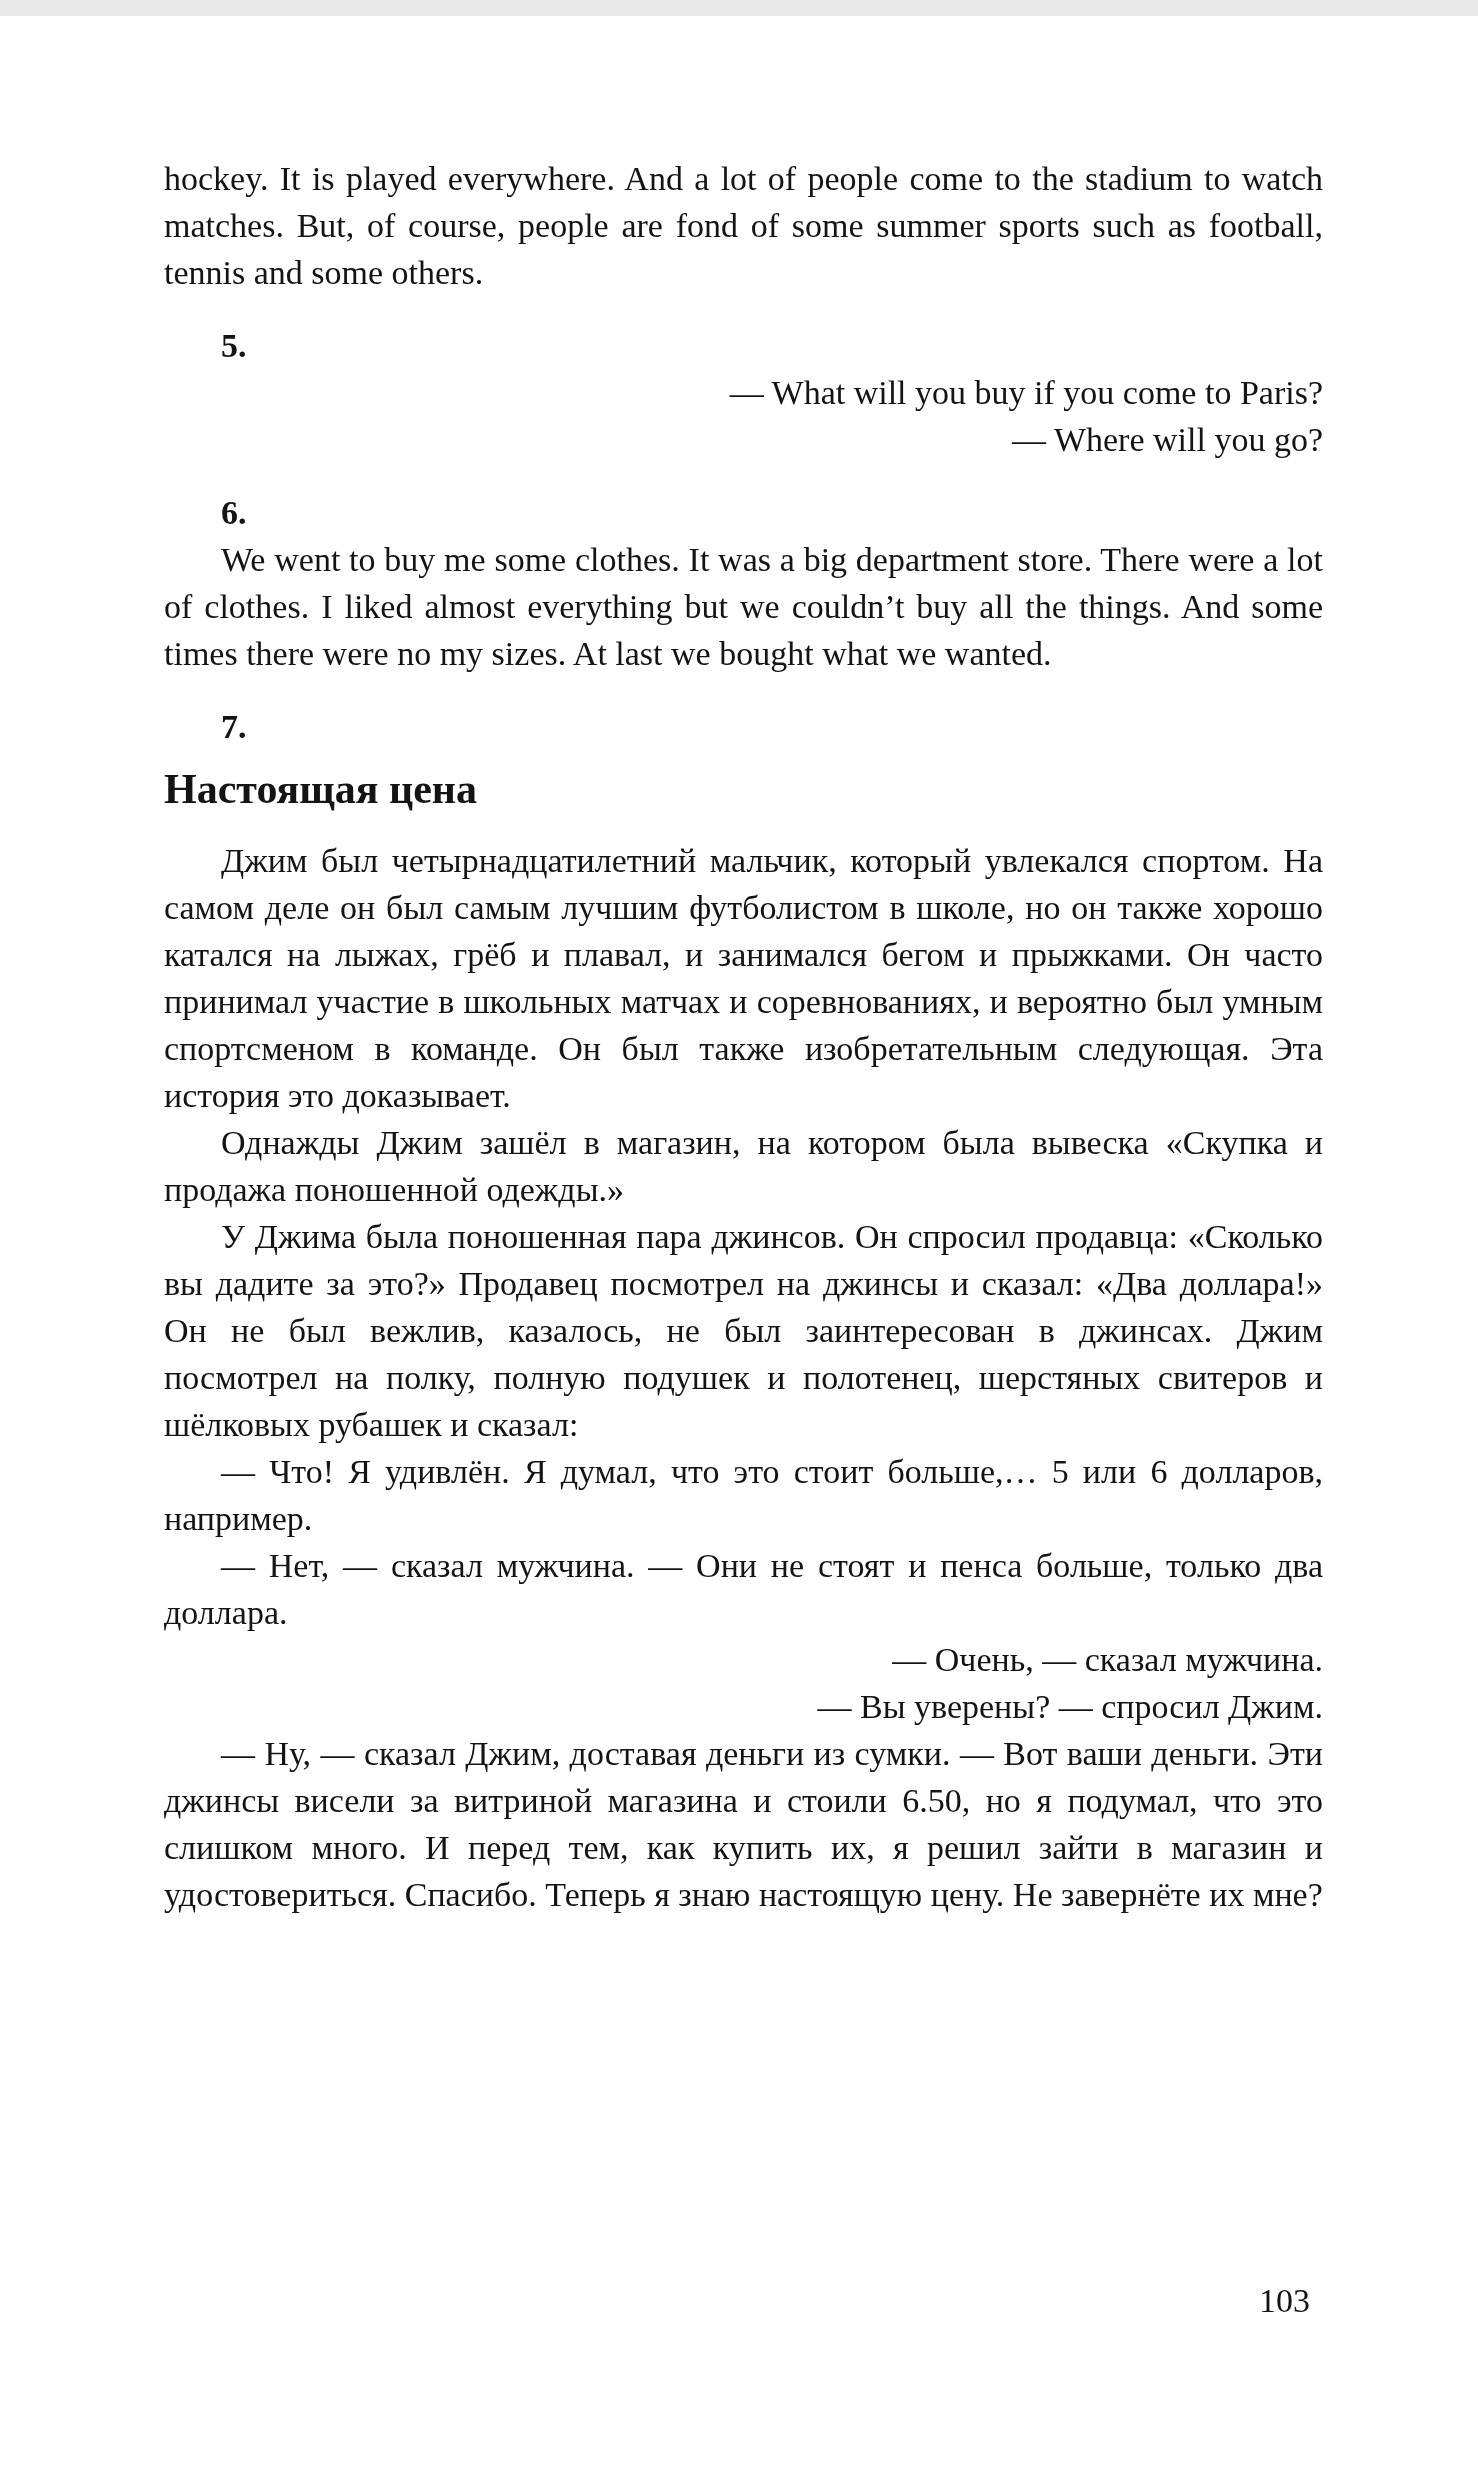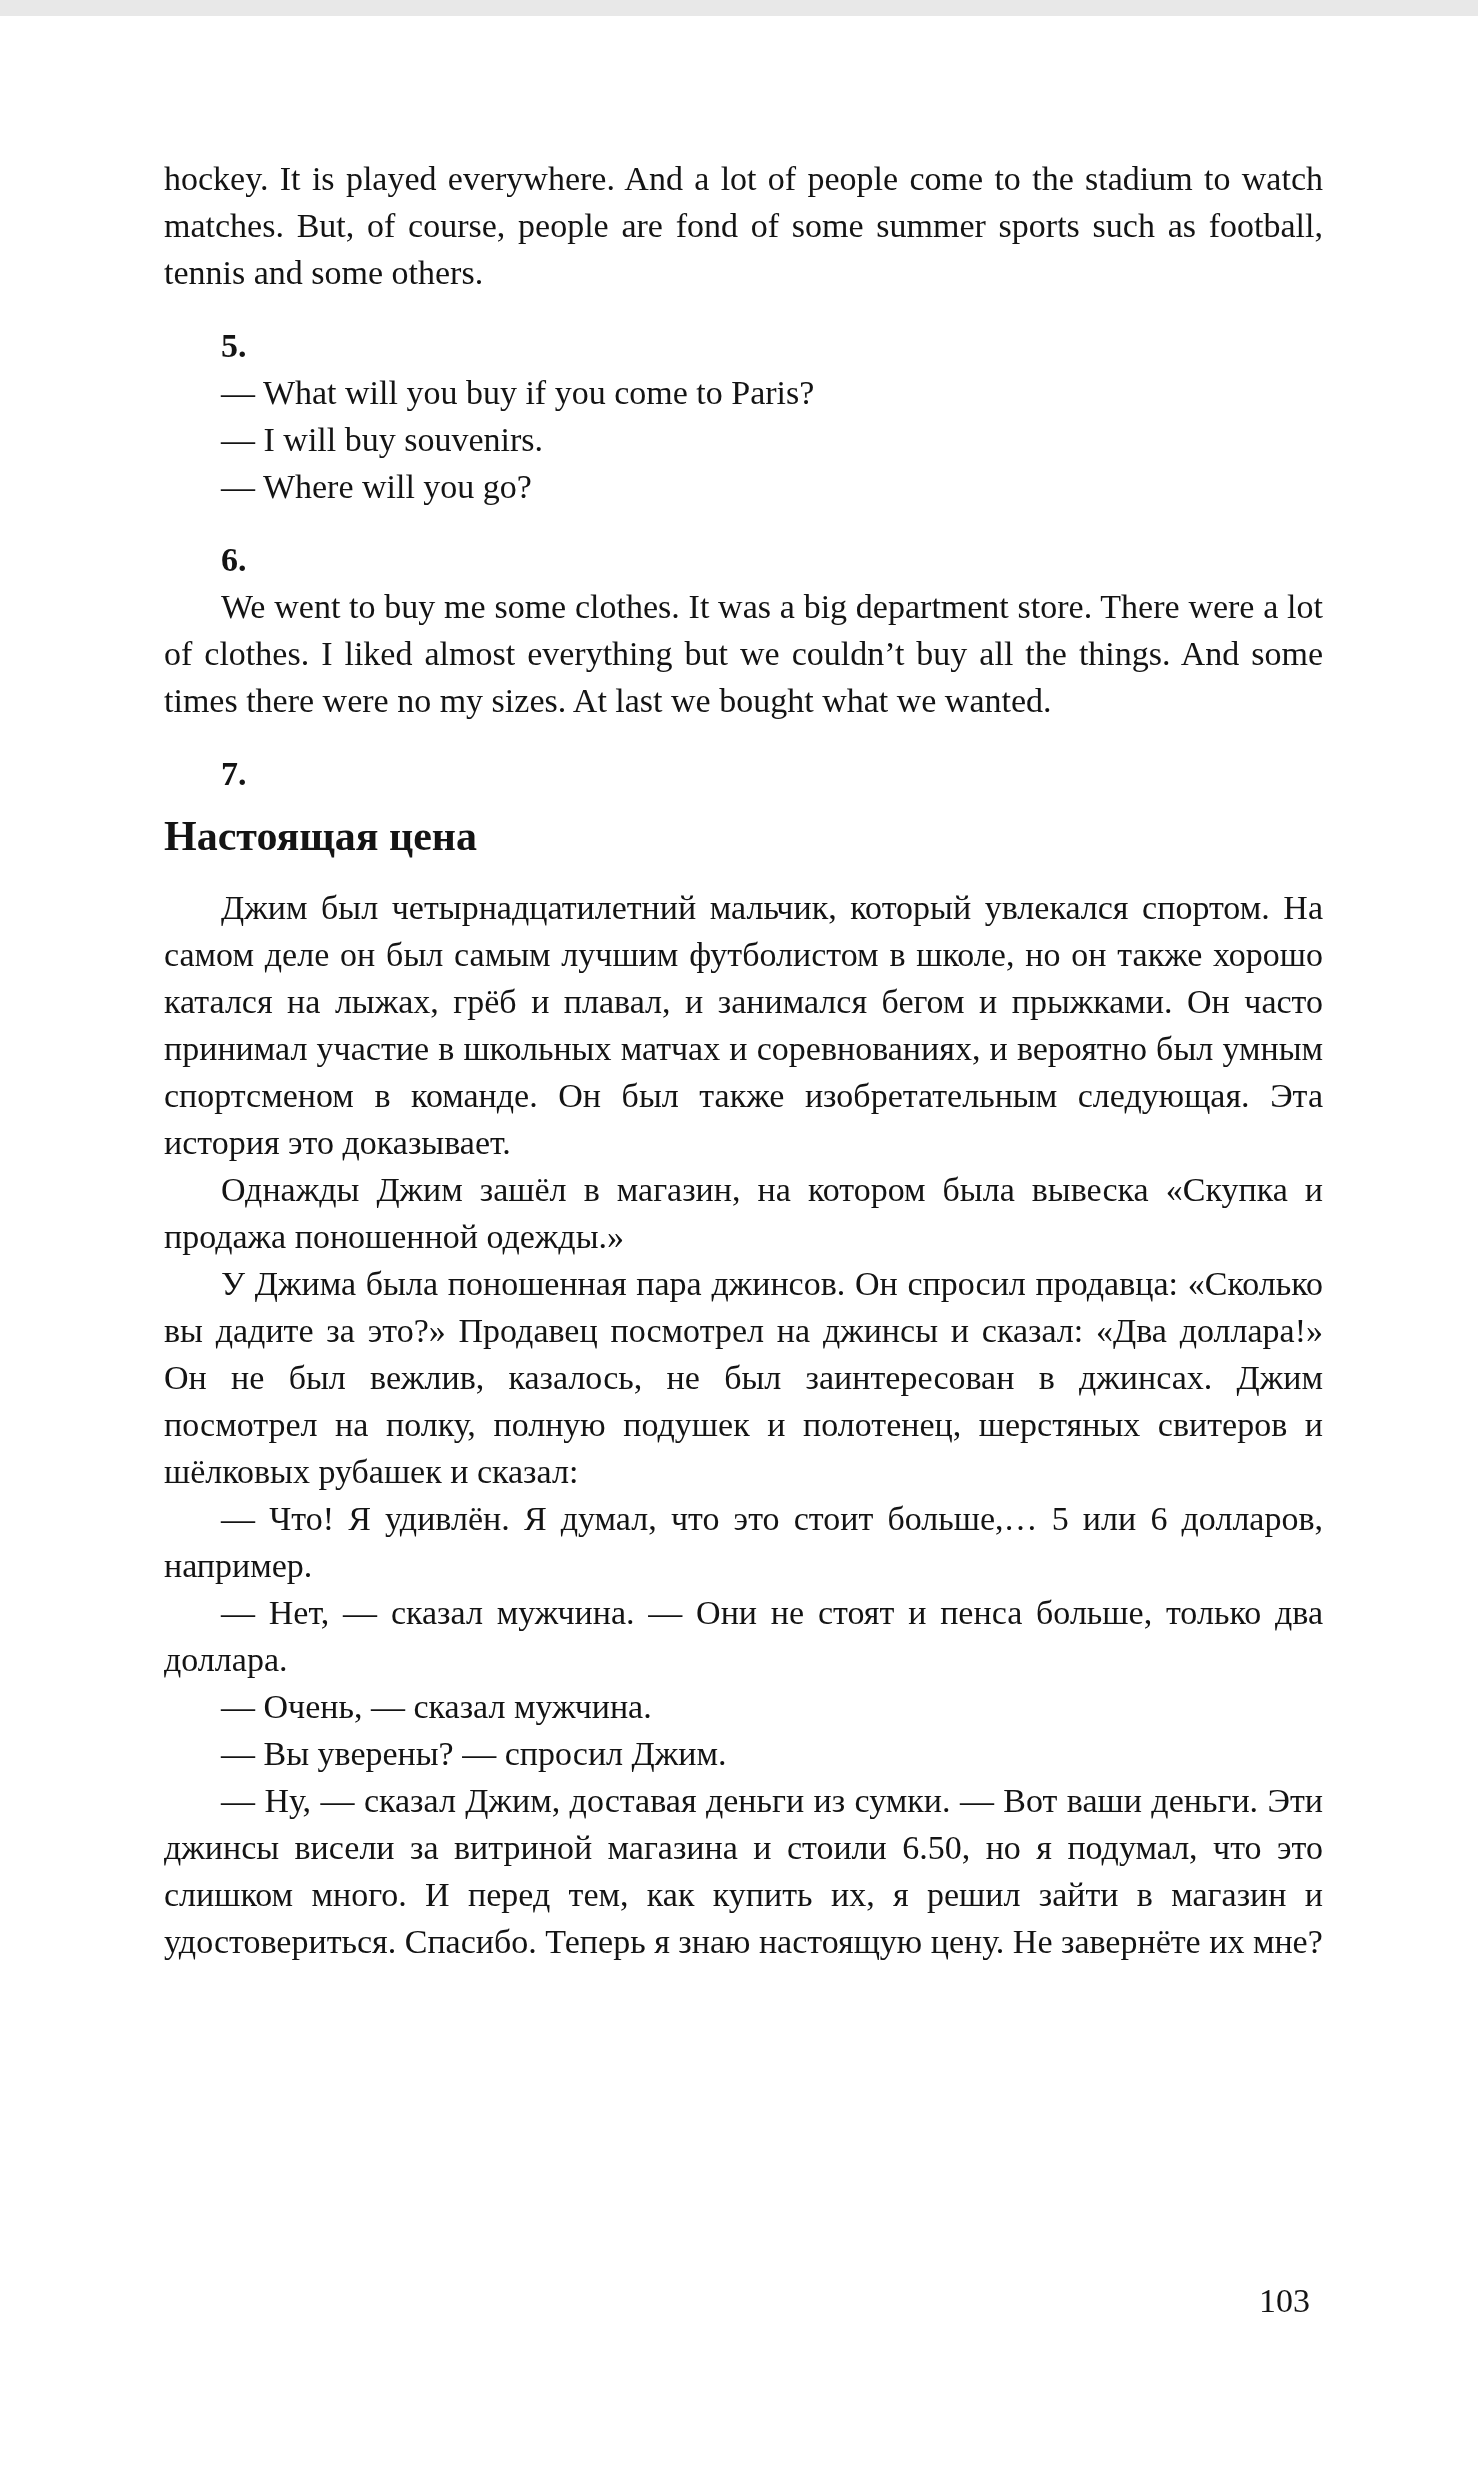--- a/index.html
+++ b/index.html
@@ -31,21 +31,21 @@
     margin: 26px 0 0 0;
     font-size: 34px;
     line-height: 47px;
     font-weight: bold;
     text-indent: 57px;
   }
   .dialogue-short {
     margin: 0;
     font-size: 34px;
     line-height: 47px;
-    text-align: left;
+    text-align: right;
     text-indent: 57px;
   }
   .story-title {
     margin: 16px 0 24px 0;
     font-size: 42px;
     line-height: 47px;
     font-weight: bold;
     text-align: left;
   }
   .first-block {
@@ -61,21 +61,20 @@
 </style>
 </head>
 <body>
 
 <div class="page">
 
   <p class="para first-block">hockey. It is played everywhere. And a lot of people come to the stadium to watch matches. But, of course, people are fond of some summer sports such as football, tennis and some others.</p>
 
   <p class="section-label">5.</p>
   <p class="dialogue-short">— What will you buy if you come to Paris?</p>
-  <p class="dialogue-short">— I will buy souvenirs.</p>
   <p class="dialogue-short">— Where will you go?</p>
 
   <p class="section-label">6.</p>
   <p class="para indent">We went to buy me some clothes. It was a big department store. There were a lot of clothes. I liked almost everything but we couldn’t buy all the things. And some times there were no my sizes. At last we bought what we wanted.</p>
 
   <p class="section-label">7.</p>
   <p class="story-title">Настоящая цена</p>
 
   <p class="para indent">Джим был четырнадцатилетний мальчик, который увлекался спортом. На самом деле он был самым лучшим футболистом в школе, но он также хорошо катался на лыжах, грёб и плавал, и занимался бегом и прыжками. Он часто принимал участие в школьных матчах и соревнованиях, и вероятно был умным спортсменом в команде. Он был также изобретательным следующая. Эта история это доказывает.</p>
   <p class="para indent">Однажды Джим зашёл в магазин, на котором была вывеска «Скупка и продажа поношенной одежды.»</p>

